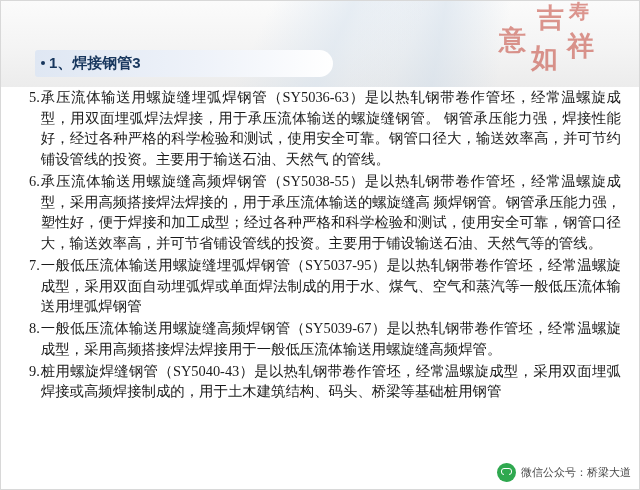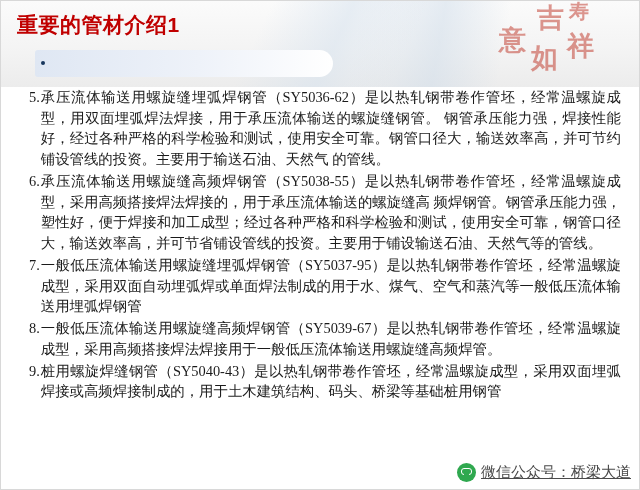--- a/index.html
+++ b/index.html
@@ -161,54 +161,53 @@
   .wm-logo::after {
     content: "";
     position: absolute;
     left: 7px;
     top: 11px;
     width: 5px;
     height: 4px;
     background: #2fa84f;
   }
   .wm-text {
-    font-size: 15px;
+    font-size: 11px;
     color: #4a4a4a;
     font-family: "Liberation Sans", "DejaVu Sans", sans-serif;
     white-space: nowrap;
-    text-decoration: underline;
   }
 </style>
 </head>
 <body>
 
 <div class="slide">
 
   <div class="header">
     <div class="header-stripe"></div>
 
     <div class="seal">
       <span class="seal-char seal-c1">吉</span>
       <span class="seal-char seal-c2">祥</span>
       <span class="seal-char seal-c3">如</span>
       <span class="seal-char seal-c4">意</span>
       <span class="seal-char seal-c5">寿</span>
     </div>
 
-    <div class="title">重要的管材介绍1</div>
 
     <div class="subhead"></div>
     <div class="subhead-bullet"></div>
+    <div class="subhead-text">1、焊接钢管3</div>
   </div>
 
   <div class="body-area">
 
     <div class="para">
       <span class="num">5.</span>
-      <span class="txt">承压流体输送用螺旋缝埋弧焊钢管（SY5036-62）是以热轧钢带卷作管坯，经常温螺旋成型，用双面埋弧焊法焊接，用于承压流体输送的螺旋缝钢管。 钢管承压能力强，焊接性能好，经过各种严格的科学检验和测试，使用安全可靠。钢管口径大，输送效率高，并可节约铺设管线的投资。主要用于输送石油、天然气 的管线。</span>
+      <span class="txt">承压流体输送用螺旋缝埋弧焊钢管（SY5036-63）是以热轧钢带卷作管坯，经常温螺旋成型，用双面埋弧焊法焊接，用于承压流体输送的螺旋缝钢管。 钢管承压能力强，焊接性能好，经过各种严格的科学检验和测试，使用安全可靠。钢管口径大，输送效率高，并可节约铺设管线的投资。主要用于输送石油、天然气 的管线。</span>
     </div>
 
     <div class="para">
       <span class="num">6.</span>
       <span class="txt">承压流体输送用螺旋缝高频焊钢管（SY5038-55）是以热轧钢带卷作管坯，经常温螺旋成型，采用高频搭接焊法焊接的，用于承压流体输送的螺旋缝高 频焊钢管。钢管承压能力强，塑性好，便于焊接和加工成型；经过各种严格和科学检验和测试，使用安全可靠，钢管口径大，输送效率高，并可节省铺设管线的投资。主要用于铺设输送石油、天然气等的管线。</span>
     </div>
 
     <div class="para">
       <span class="num">7.</span>
       <span class="txt">一般低压流体输送用螺旋缝埋弧焊钢管（SY5037-95）是以热轧钢带卷作管坯，经常温螺旋成型，采用双面自动埋弧焊或单面焊法制成的用于水、煤气、空气和蒸汽等一般低压流体输送用埋弧焊钢管</span>

